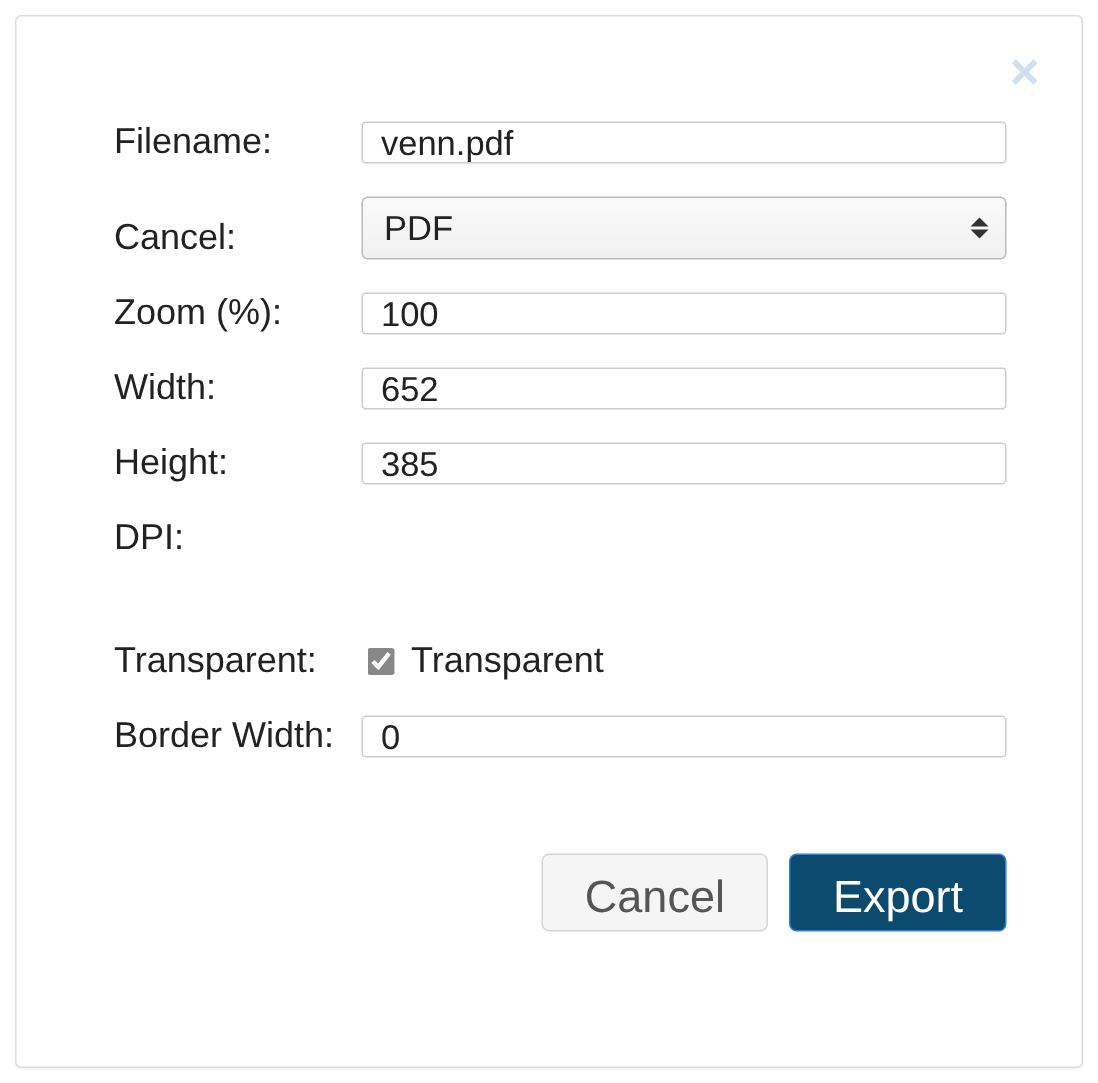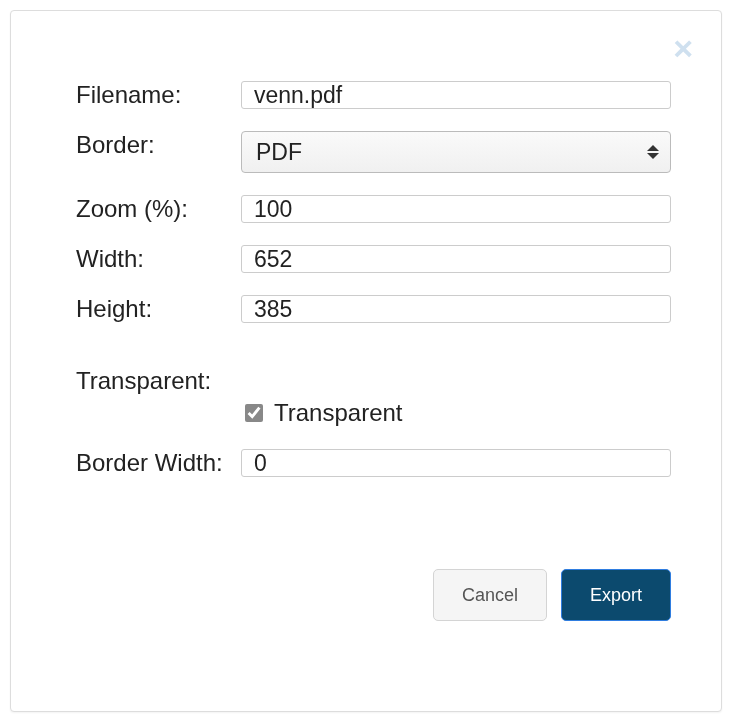--- a/index.html
+++ b/index.html
@@ -32,21 +32,21 @@
     line-height: 1;
     color: #cfe0ef;
     cursor: pointer;
     font-weight: bold;
   }
   .form {
     margin-top: 40px;
   }
   .row {
     display: flex;
-    align-items: flex-start;
+    align-items: flex-end;
     margin-bottom: 22px;
   }
   .row label.field-label {
     width: 200px;
     font-size: 24px;
     color: #222;
     padding-left: 35px;
   }
   .control {
     flex: 1;
@@ -123,21 +123,21 @@
   .footer {
     position: absolute;
     bottom: 90px;
     right: 50px;
     display: flex;
     gap: 14px;
   }
   .btn {
     height: 52px;
     padding: 12px 28px;
-    font-size: 18px;
+    font-size: 30px;
     border-radius: 5px;
     cursor: pointer;
     border: 1px solid transparent;
     outline: none;
   }
   .btn-default {
     background: #f5f5f5;
     border-color: #d4d4d4;
     color: #555;
   }
@@ -157,21 +157,21 @@
   <div class="form">
 
     <div class="row">
       <label class="field-label">Filename:</label>
       <div class="control">
         <input type="text" class="text-input" value="venn.pdf" style="">
       </div>
     </div>
 
     <div class="row">
-      <label class="field-label">Border:</label>
+      <label class="field-label">Cancel:</label>
       <div class="control">
         <div class="select-wrap">
           <select>
             <option>PDF</option>
           </select>
           <span class="select-arrows">
             <span class="arrow up"></span>
             <span class="arrow down"></span>
           </span>
         </div>
@@ -193,20 +193,21 @@
     </div>
 
     <div class="row">
       <label class="field-label">Height:</label>
       <div class="control">
         <input type="text" class="text-input" value="385" style="">
       </div>
     </div>
 
     <div class="row">
+      <label class="field-label">DPI:</label>
     </div>
 
     <div class="row">
       <label class="field-label">Transparent:</label>
       <div class="control">
         <label class="checkbox-wrap">
           <input type="checkbox" checked="" style="">
           <span>Transparent</span>
         </label>
       </div>

